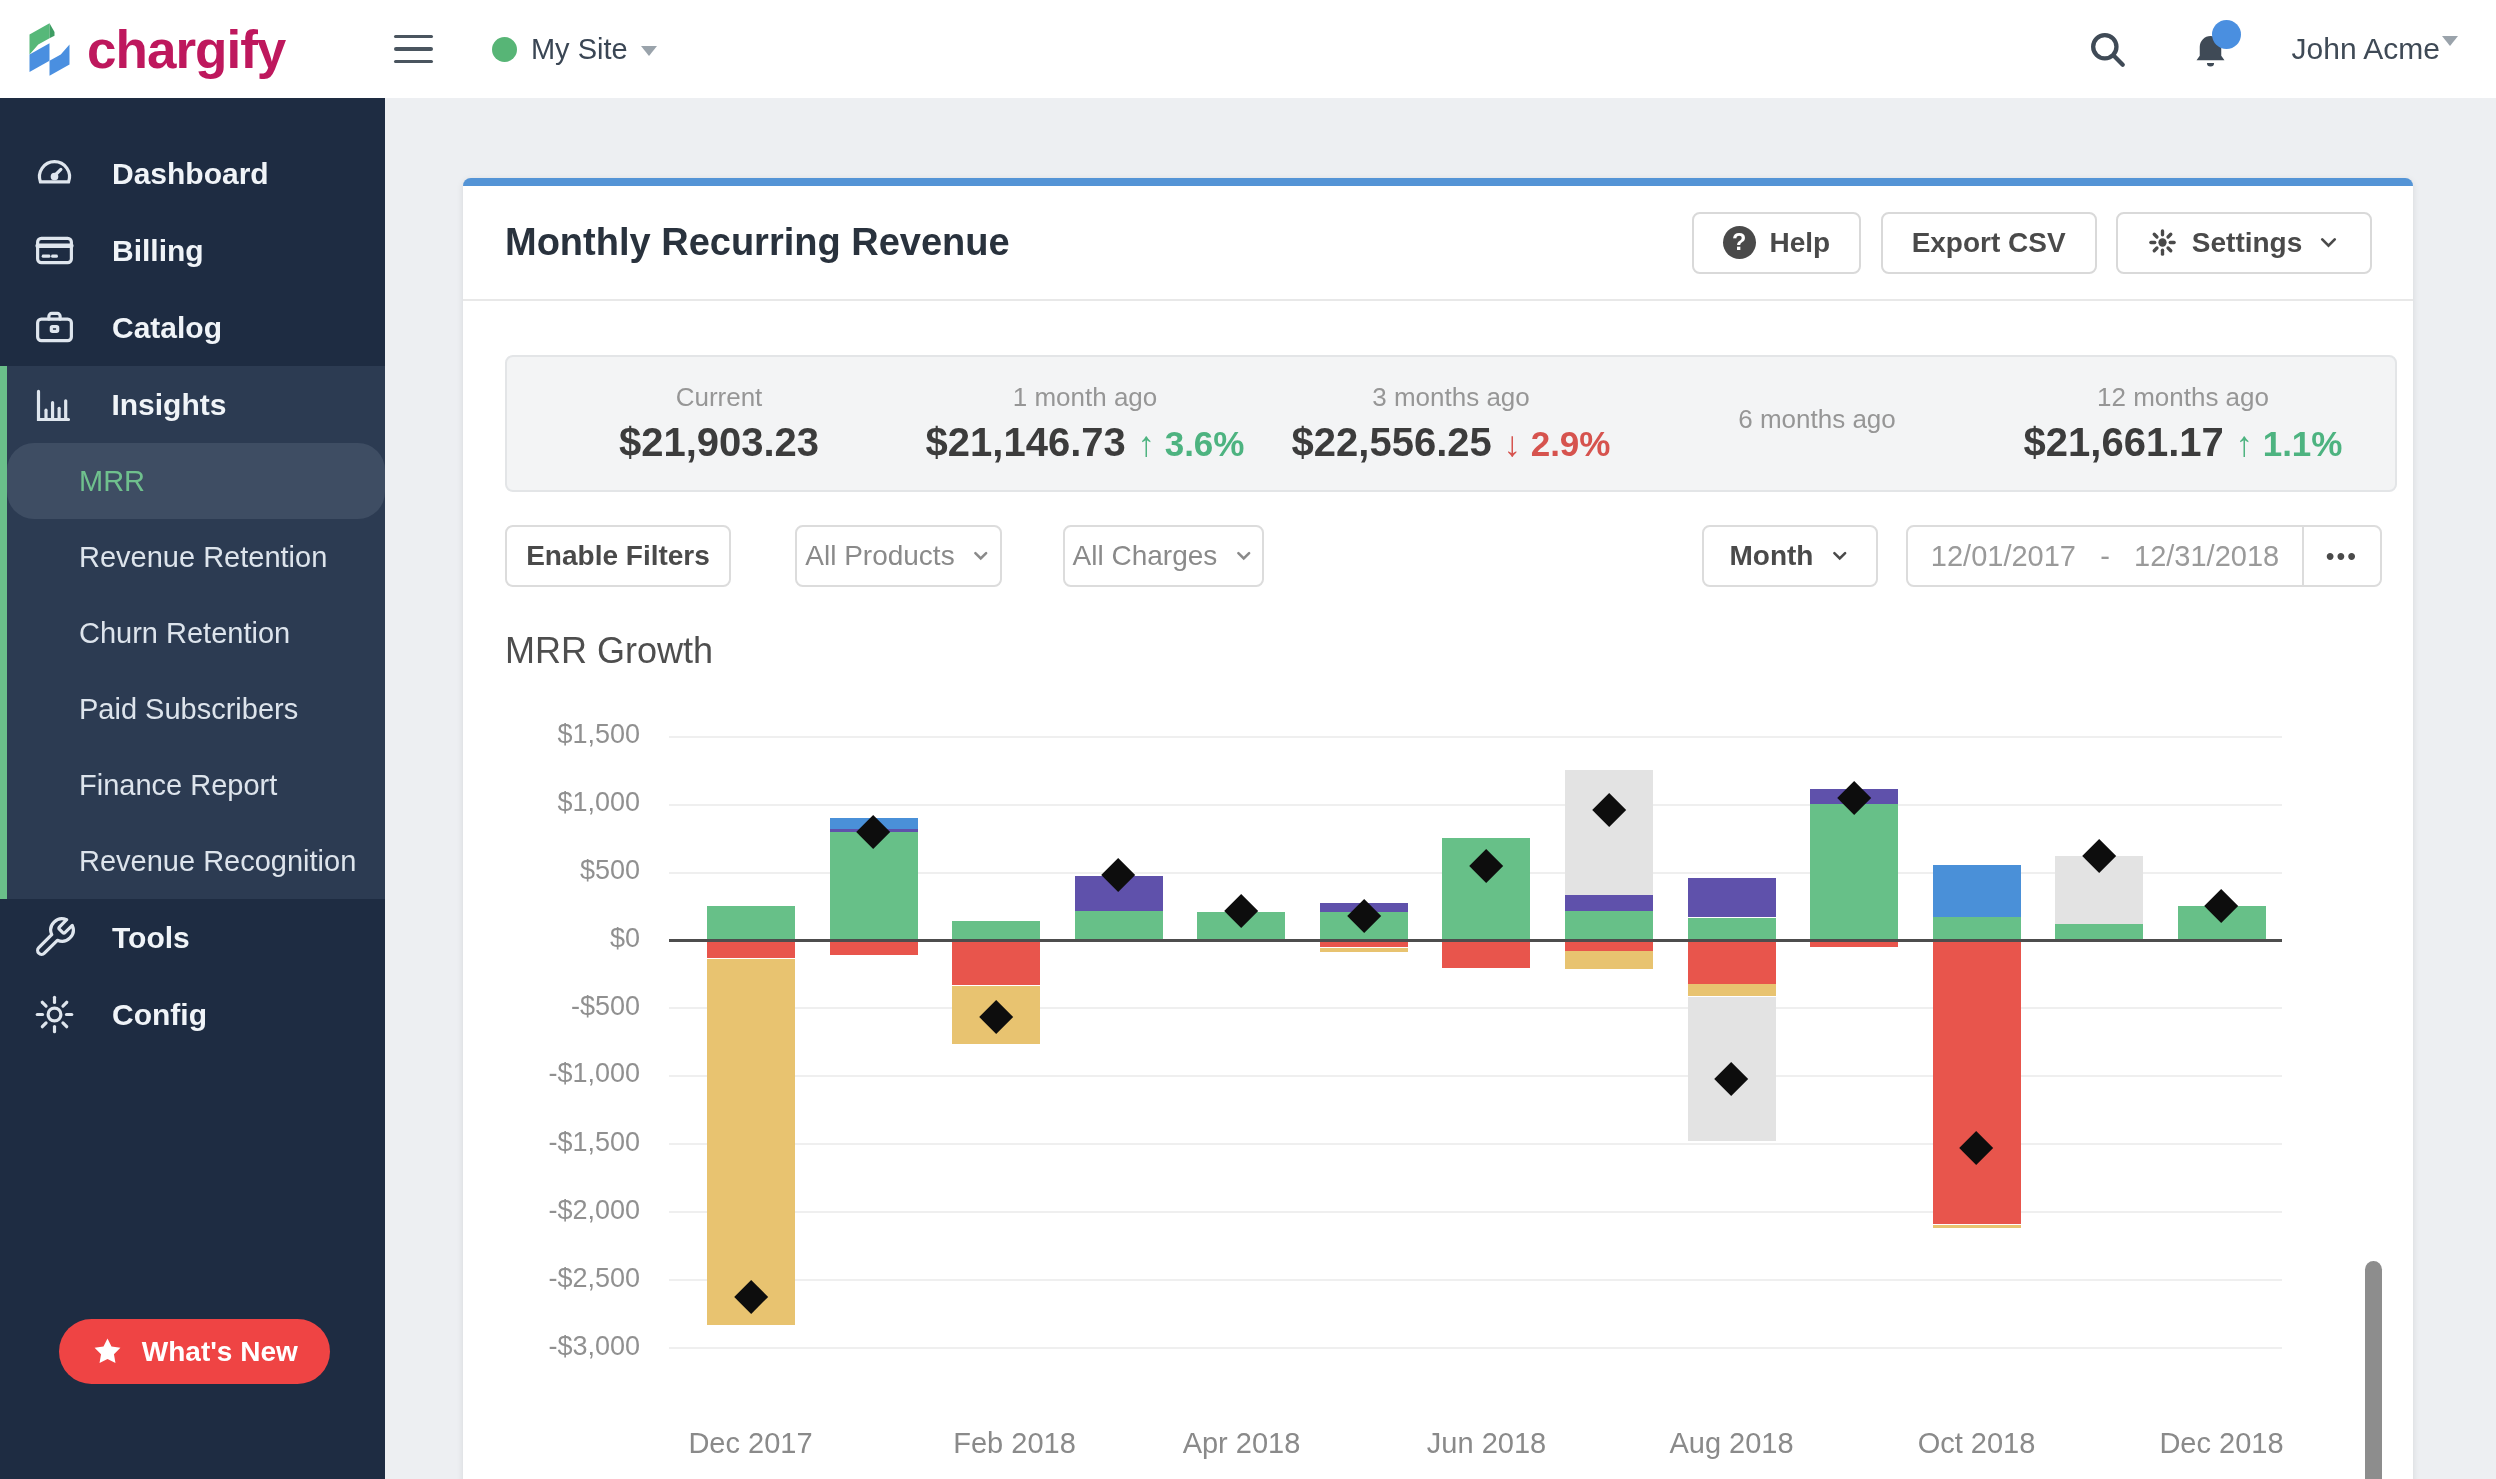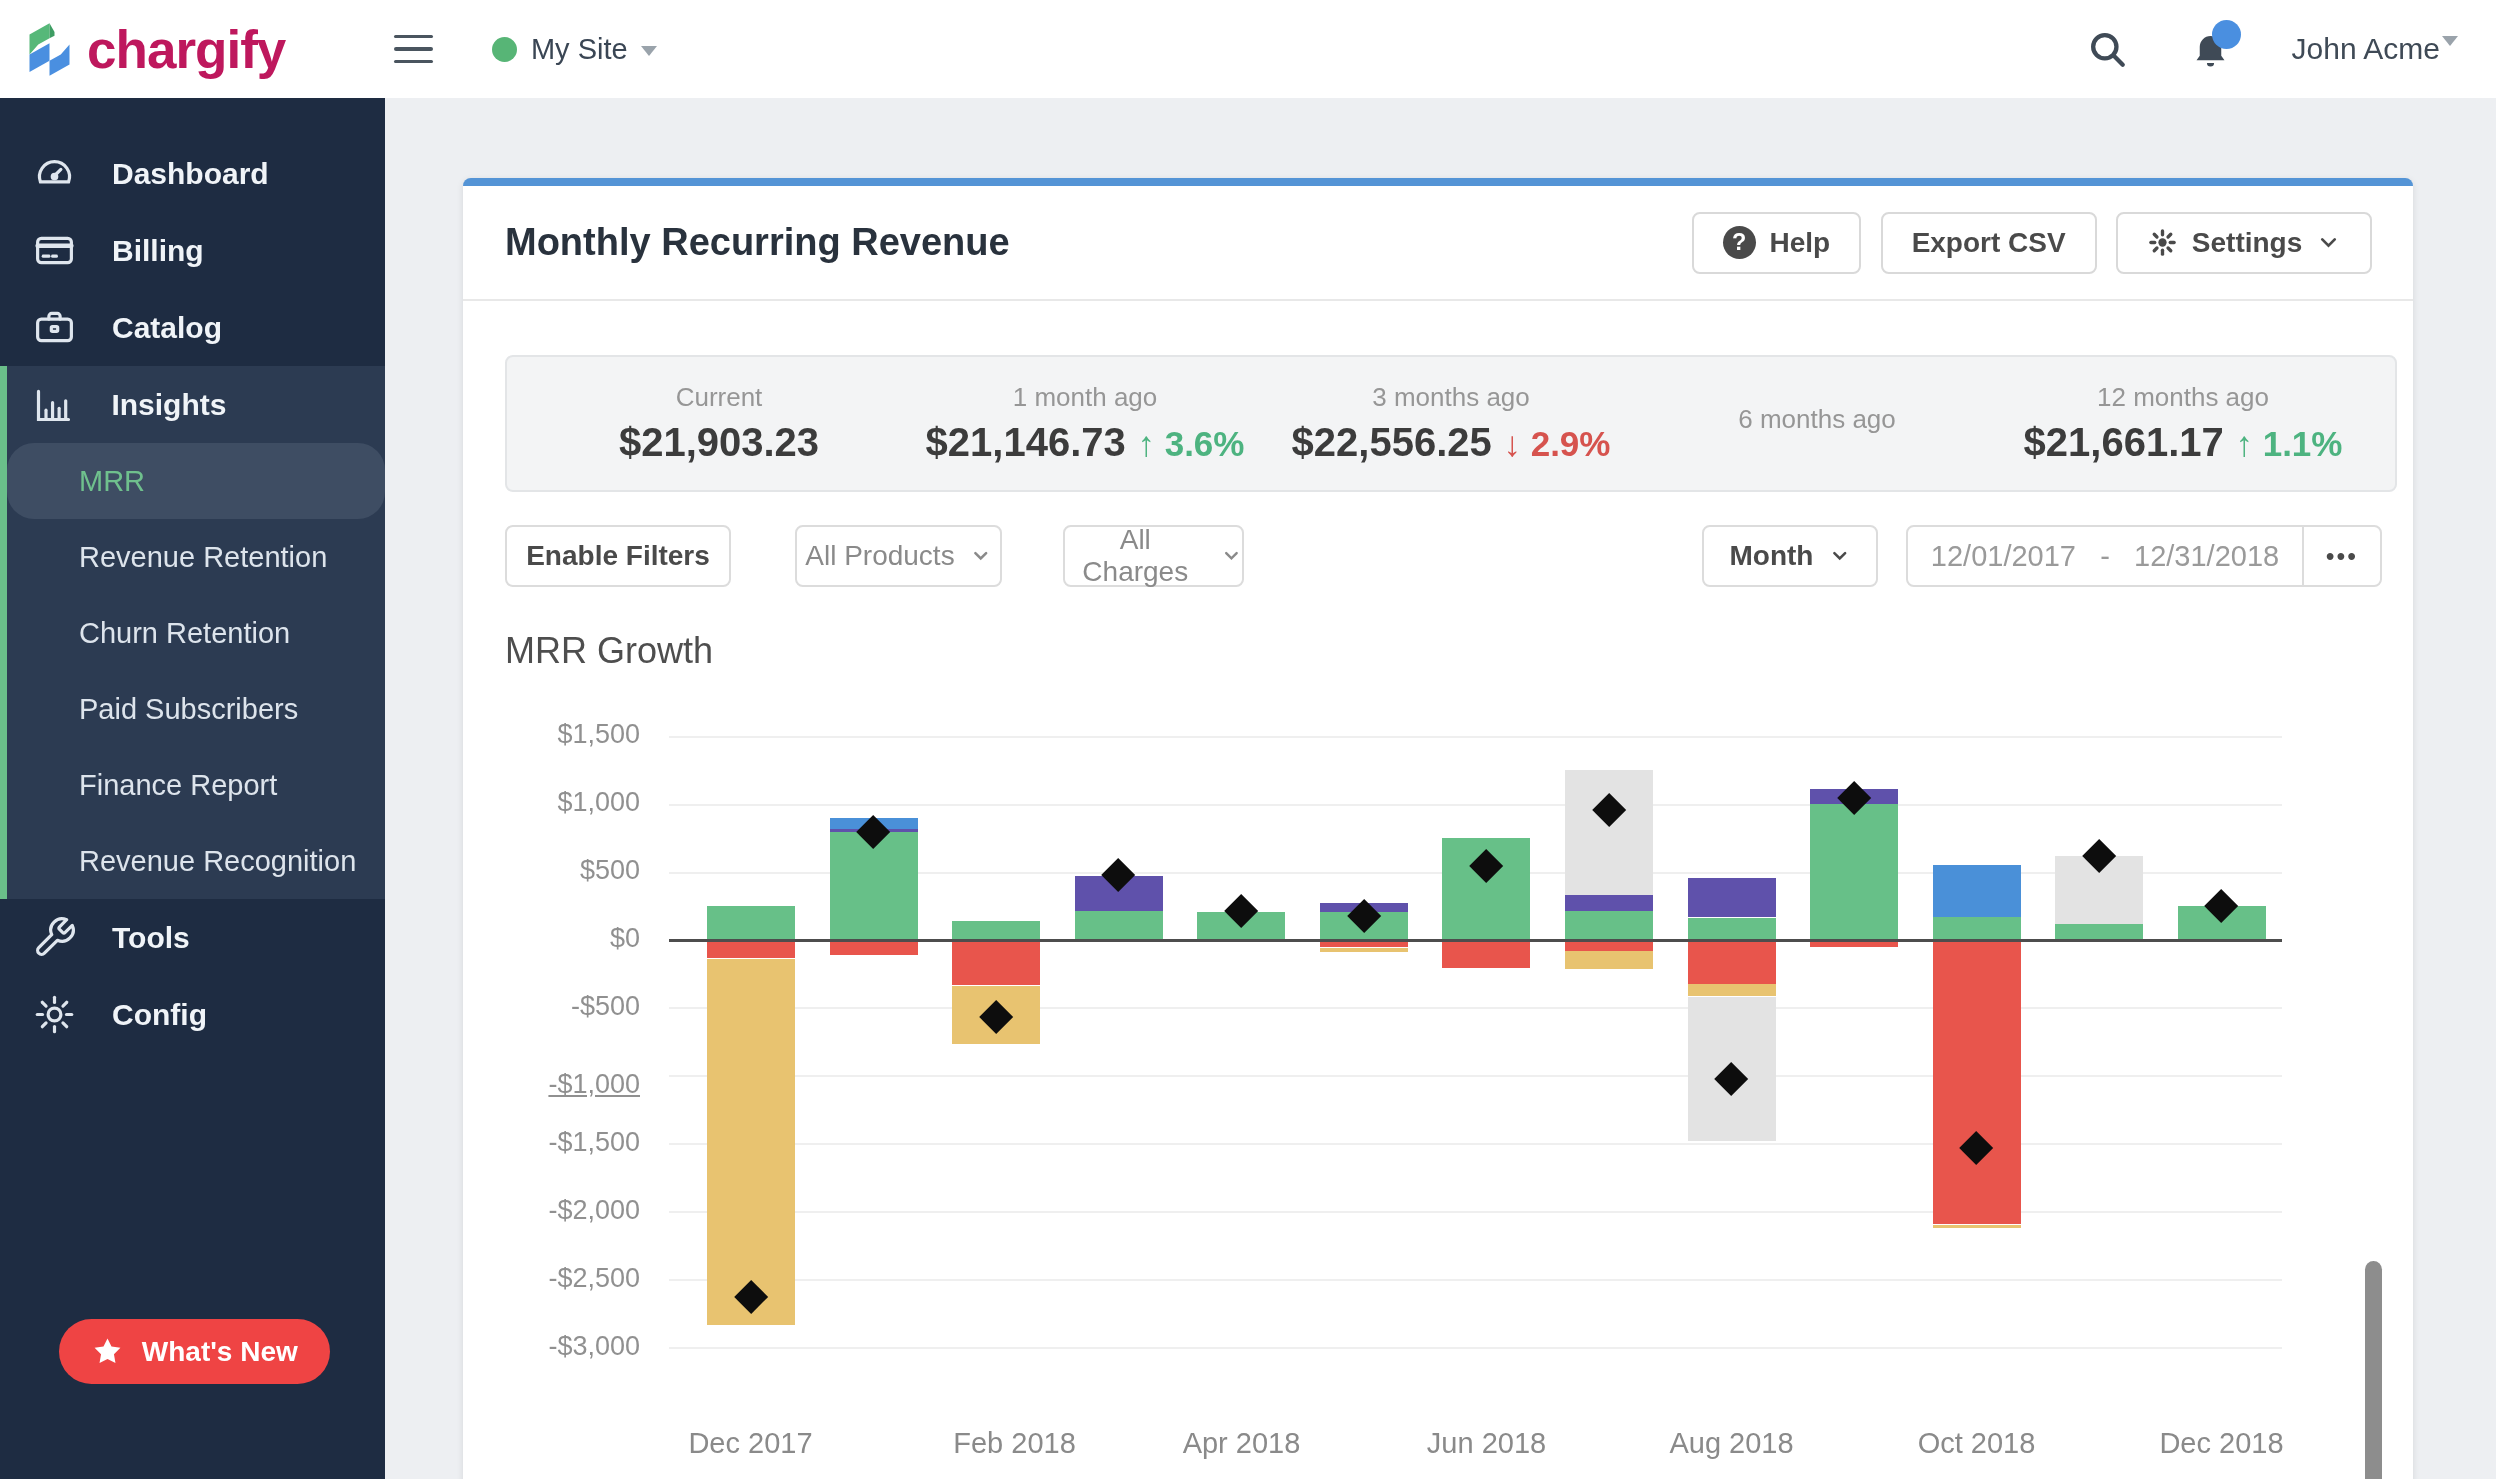--- a/index.html
+++ b/index.html
@@ -277,21 +277,21 @@
     <div class="filters">
       <button class="fbtn fdark" style="left:42px; width:226px;">
         <span>Enable Filters</span>
       </button>
       <button class="fbtn fgray" style="left:332px; width:207px;">
         <span>All Products</span>
         <svg class="chev-sm" viewBox="0 0 24 24" fill="none" stroke="currentColor" stroke-width="2.8" stroke-linecap="round">
             <polyline points="6 9 12 15 18 9"></polyline>
           </svg>
       </button>
-      <button class="fbtn fgray" style="left:600px; width:181px;">
+      <button class="fbtn fgray" style="left:600px; width:201px;">
         <span>All Charges</span>
         <svg class="chev-sm" viewBox="0 0 24 24" fill="none" stroke="currentColor" stroke-width="2.8" stroke-linecap="round">
             <polyline points="6 9 12 15 18 9"></polyline>
           </svg>
       </button>
       <button class="fbtn fdark" style="left:1239px; width:176px;">
         <span>Month</span>
         <svg class="chev-sm" viewBox="0 0 24 24" fill="none" stroke="currentColor" stroke-width="2.8" stroke-linecap="round">
             <polyline points="6 9 12 15 18 9"></polyline>
           </svg>
@@ -314,21 +314,21 @@
           <div class="ytick" style="top: -2.9px;">$1,500</div>
           <div class="gridline" style="top: 82px;"></div>
           <div class="ytick" style="top: 65px;">$1,000</div>
           <div class="gridline" style="top: 150px;"></div>
           <div class="ytick" style="top: 133px;">$500</div>
           <div class="gridline zero" style="top: 217px;"></div>
           <div class="ytick" style="top: 201px;">$0</div>
           <div class="gridline" style="top: 285px;"></div>
           <div class="ytick" style="top: 269px;">-$500</div>
           <div class="gridline" style="top: 353px;"></div>
-          <div class="ytick" style="top: 347px; text-decoration: underline;">-$1,000</div>
+          <div class="ytick" style="top: 336px;">-$1,000</div>
           <div class="gridline" style="top: 421px;"></div>
           <div class="ytick" style="top: 405px;">-$1,500</div>
           <div class="gridline" style="top: 489px;"></div>
           <div class="ytick" style="top: 473px;">-$2,000</div>
           <div class="gridline" style="top: 557px;"></div>
           <div class="ytick" style="top: 541px;">-$2,500</div>
           <div class="gridline" style="top: 625px;"></div>
           <div class="ytick" style="top: 609px;">-$3,000</div>
           <div class="bar-seg" style="left: 38px; width: 88px; background: rgb(103, 192, 136); top: 184px; height: 34px;"></div>
           <div class="bar-seg" style="left: 38px; width: 88px; background: rgb(232, 85, 76); top: 217px; height: 19px;"></div>

